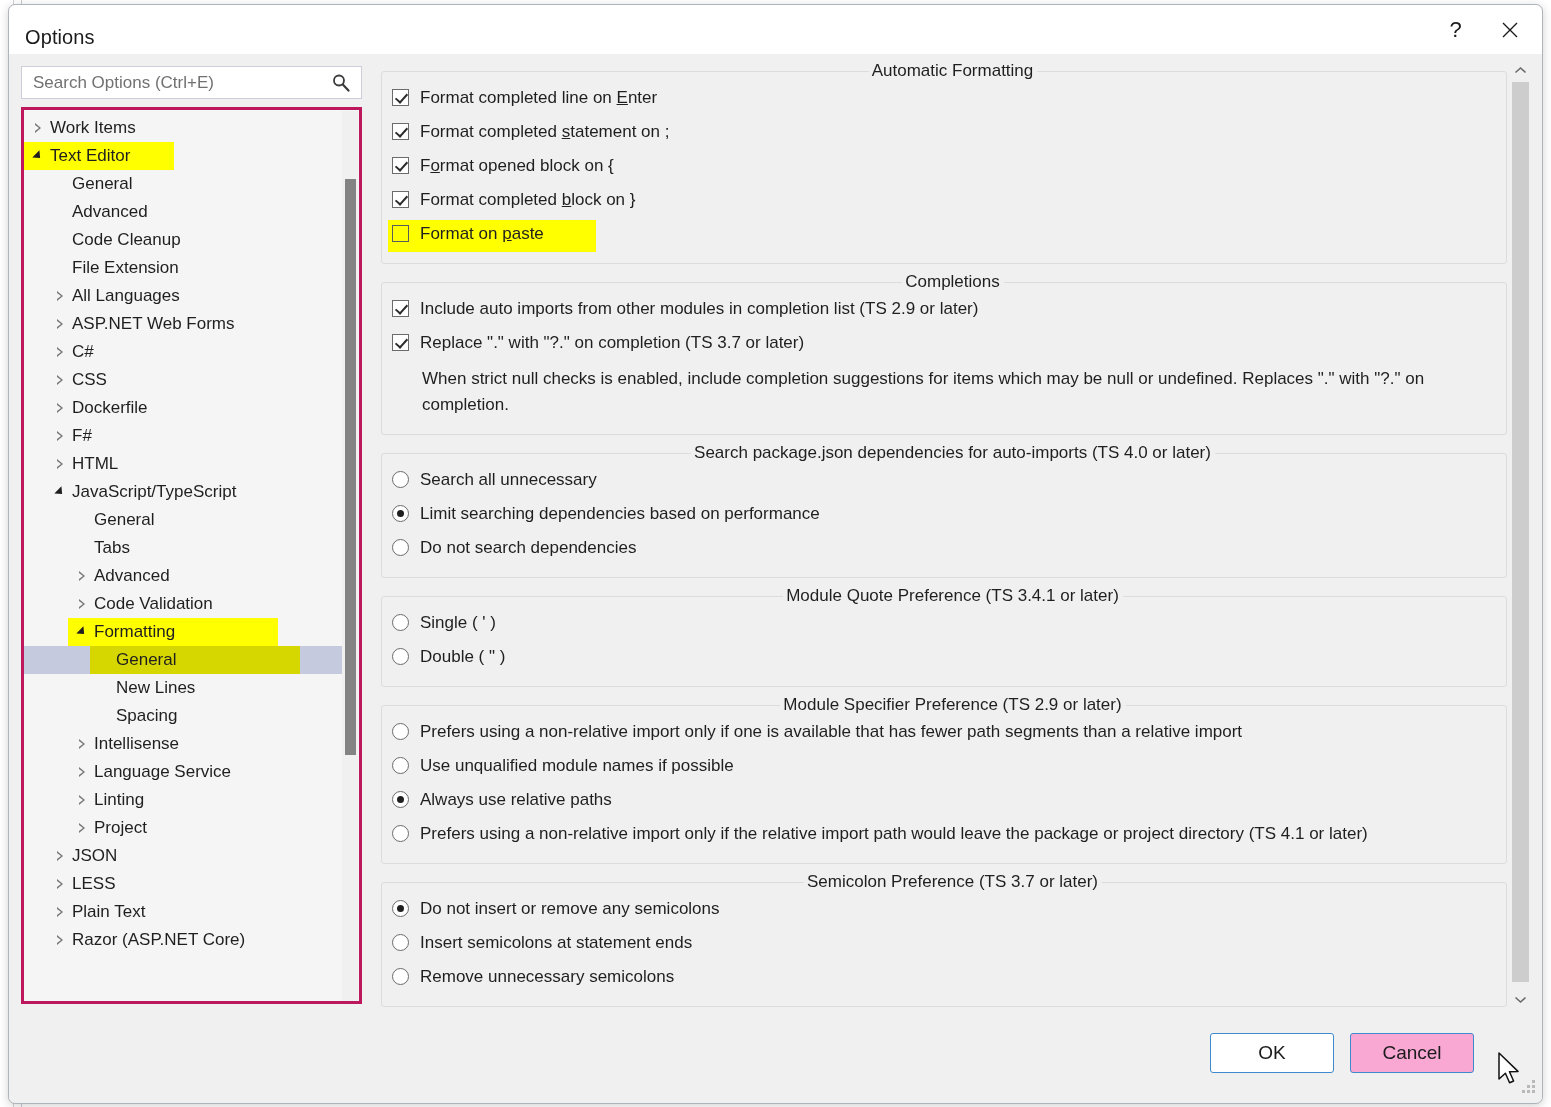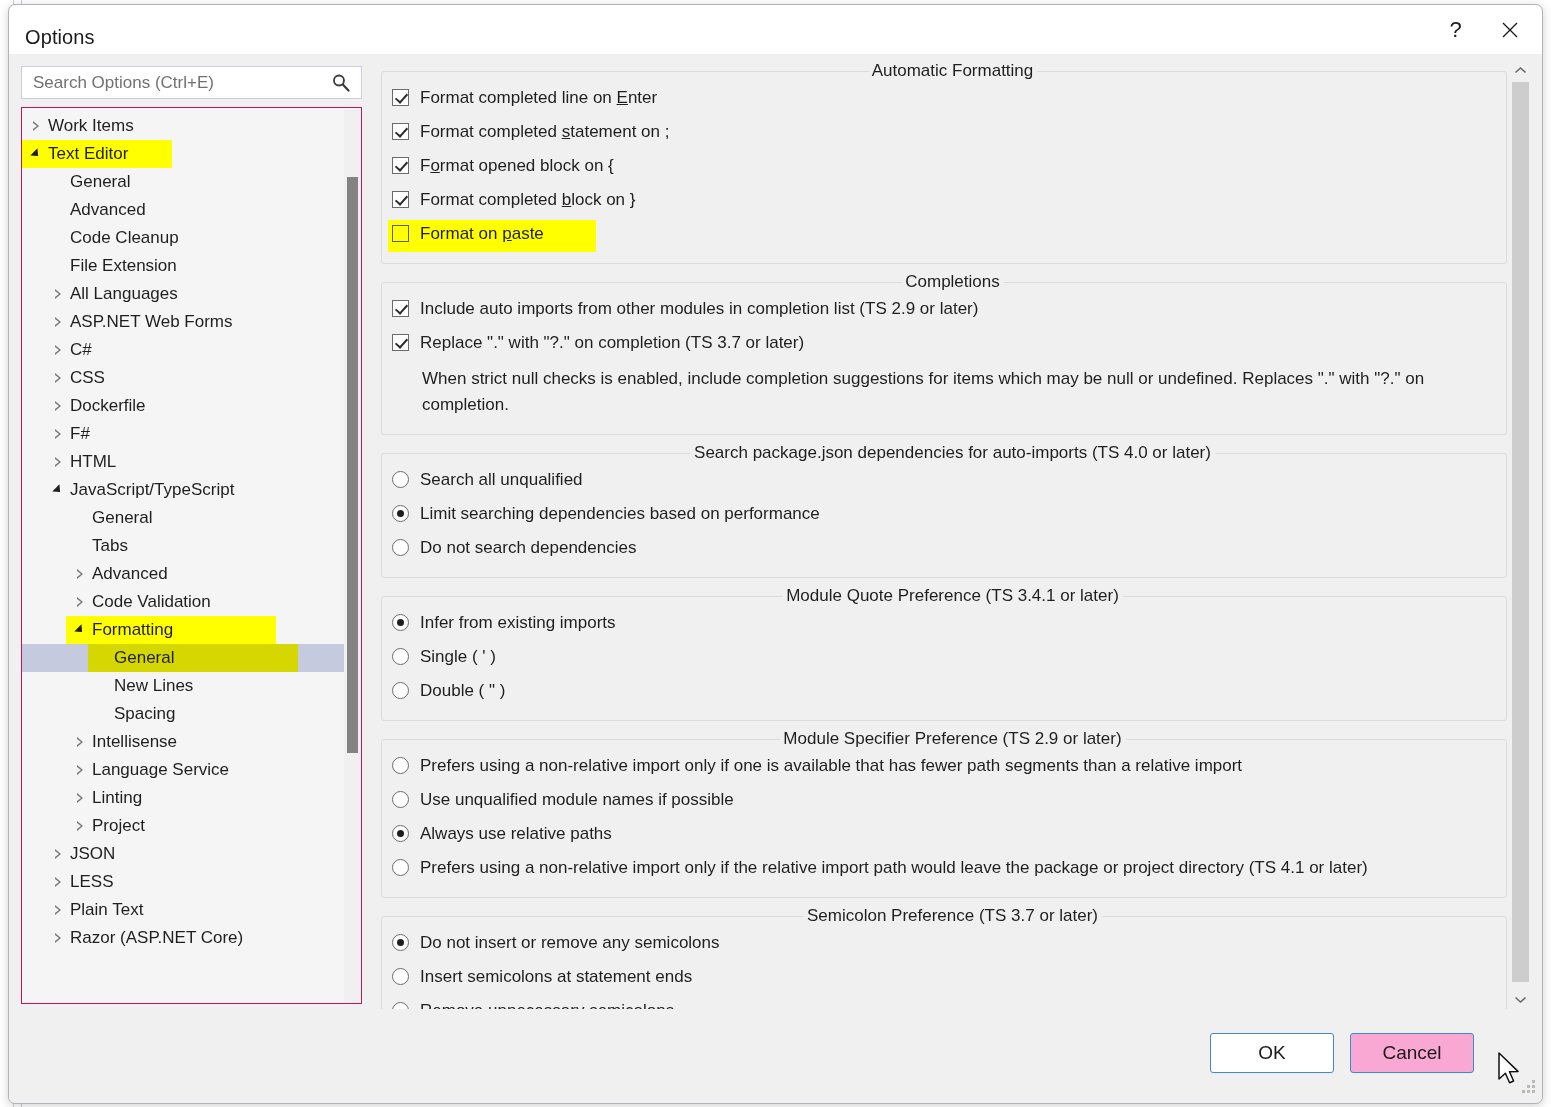--- a/index.html
+++ b/index.html
@@ -77,21 +77,21 @@
   #search-input::placeholder { color: #717171; opacity: 1; }
   #search-icon {
     position: absolute; right: 9px; top: 5px;
     width: 22px; height: 22px; color: #3b3b3b;
   }
 
   #tree-box {
     position: absolute; left: 4px; top: 49px;
     width: 341px; height: 897px;
     background: #f5f5f5;
-    border: 1px solid #be185d;
+    border: 3px solid #be185d;
     overflow: hidden;
   }
   #tree-list { position: absolute; left: 0; top: 4px; width: 322px; }
   .tree-item {
     position: relative;
     height: 28px;
     display: flex; align-items: center;
     font-size: 17px; color: #1f1f1f;
     white-space: nowrap;
     cursor: default;
@@ -472,37 +472,33 @@
           <div class="opt-row">
             <span class="cb checked"></span>
             <span class="opt-label">Replace "." with "?." on completion (TS 3.7 or later)</span>
           </div>
           <div class="desc-text">When strict null checks is enabled, include completion suggestions for items which may be null or undefined. Replaces "." with "?." on completion.</div>
         </fieldset>
         <fieldset class="group">
           <legend>Search package.json dependencies for auto-imports (TS 4.0 or later)</legend>
           <div class="opt-row">
             <span class="rb"></span>
-            <span class="opt-label">Search all unqualified</span>
+            <span class="opt-label">Search all unnecessary</span>
           </div>
           <div class="opt-row">
             <span class="rb checked"></span>
             <span class="opt-label">Limit searching dependencies based on performance</span>
           </div>
           <div class="opt-row">
             <span class="rb"></span>
             <span class="opt-label">Do not search dependencies</span>
           </div>
         </fieldset>
         <fieldset class="group">
           <legend>Module Quote Preference (TS 3.4.1 or later)</legend>
-          <div class="opt-row">
-            <span class="rb checked"></span>
-            <span class="opt-label">Infer from existing imports</span>
-          </div>
           <div class="opt-row">
             <span class="rb"></span>
             <span class="opt-label">Single ( ' )</span>
           </div>
           <div class="opt-row">
             <span class="rb"></span>
             <span class="opt-label">Double ( " )</span>
           </div>
         </fieldset>
         <fieldset class="group">

